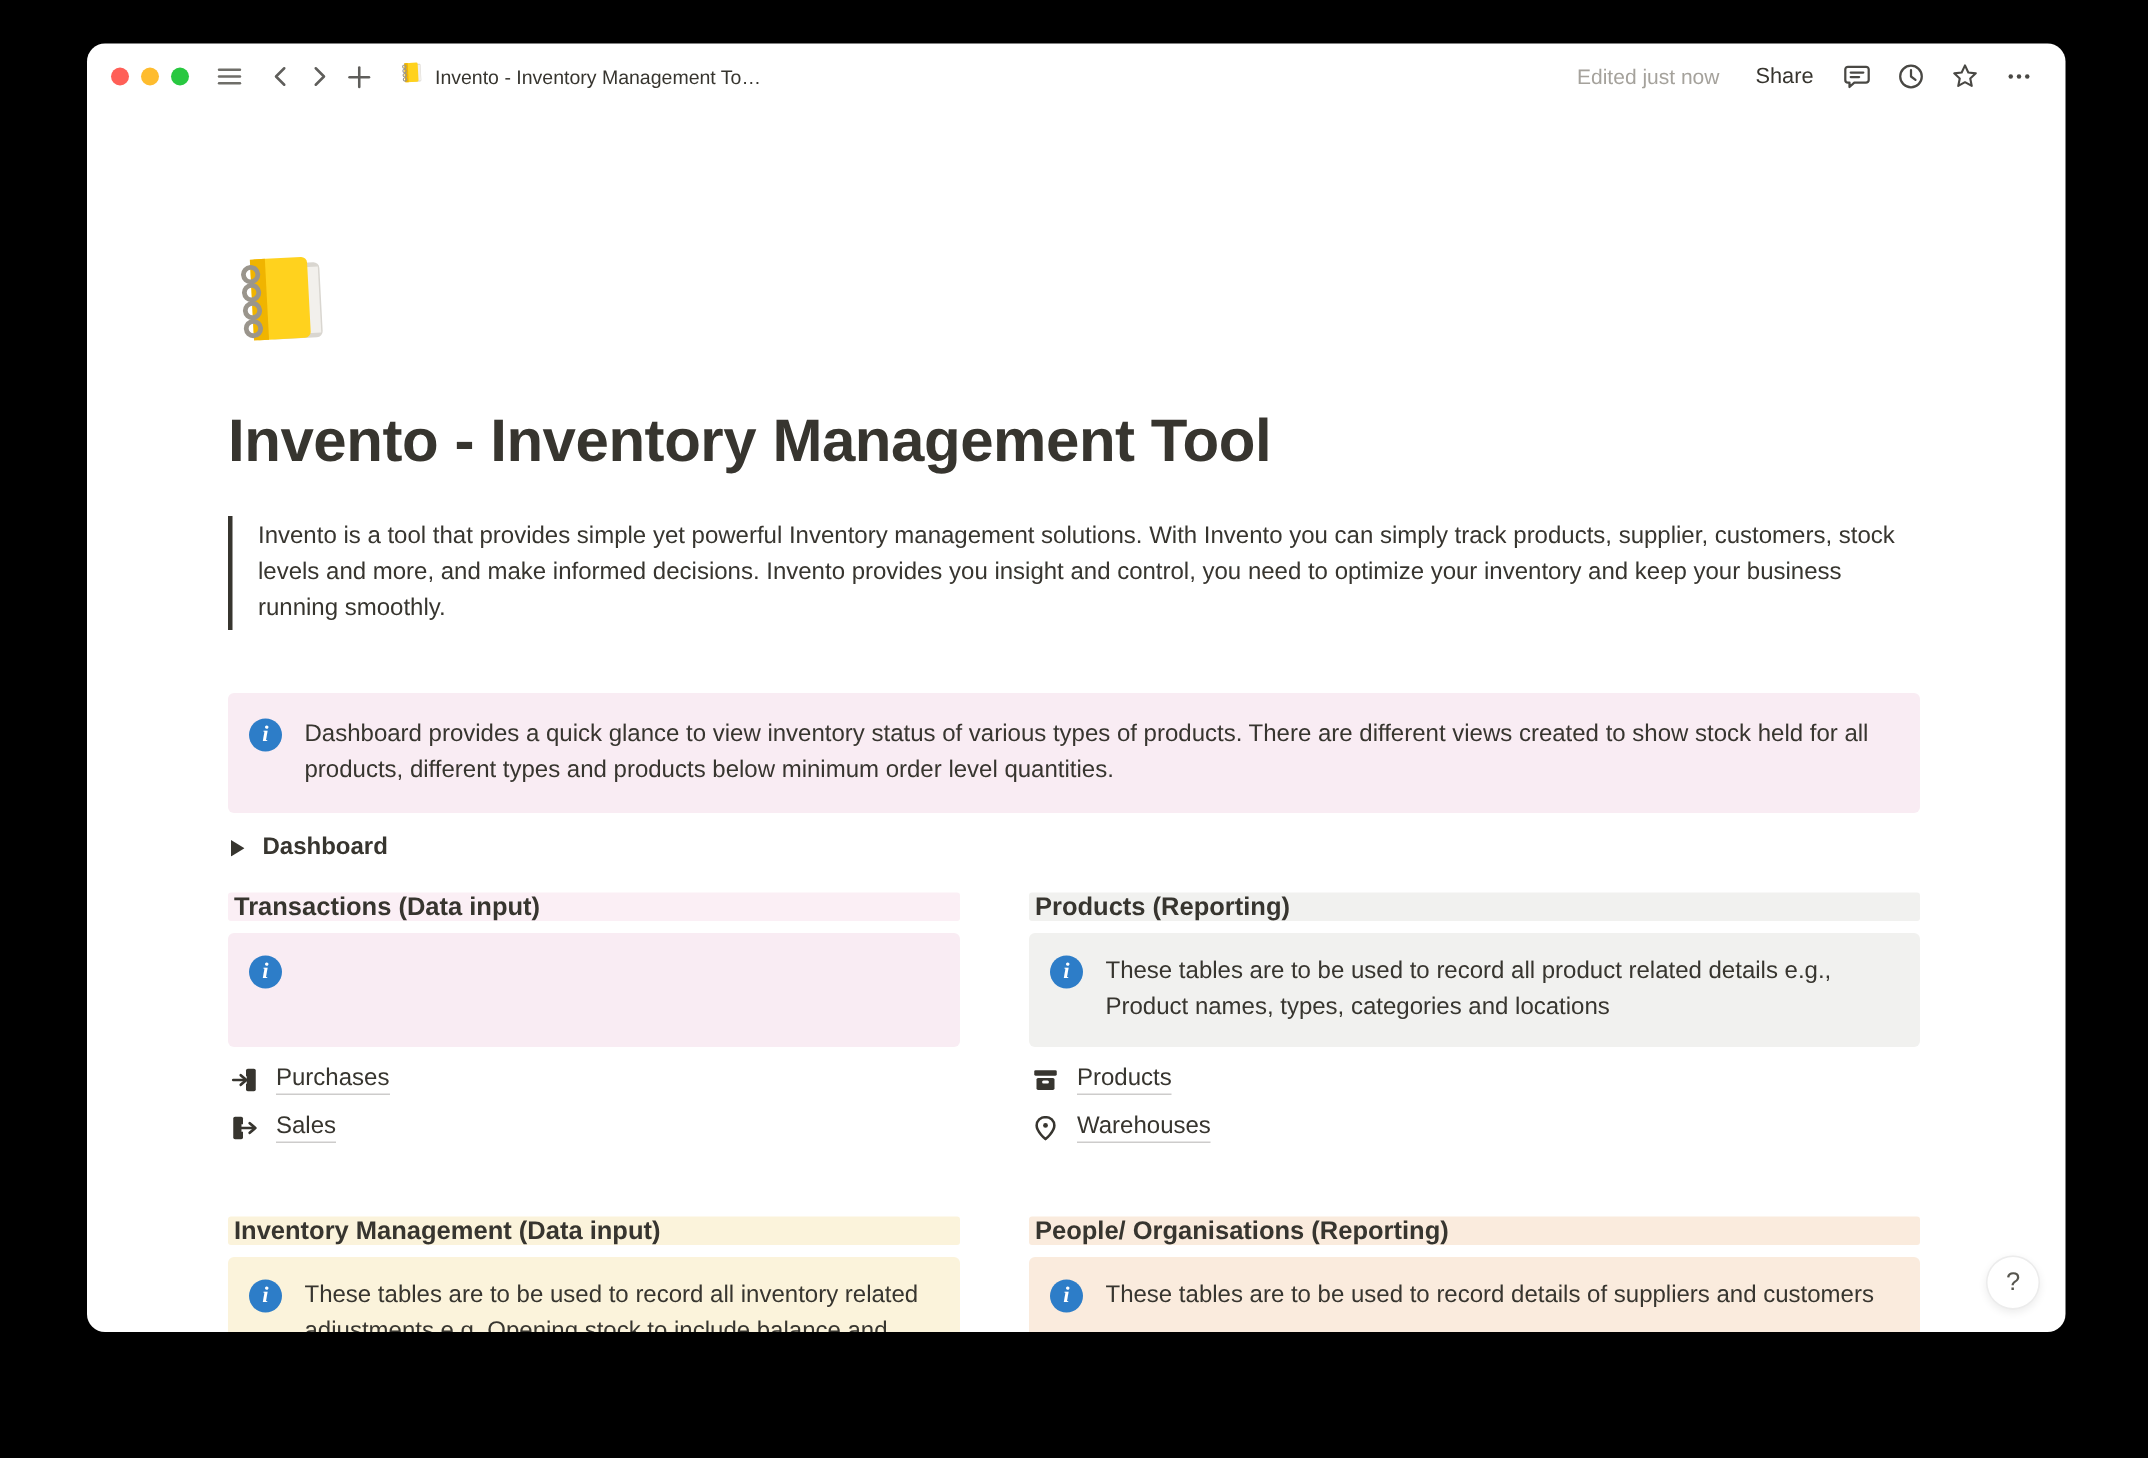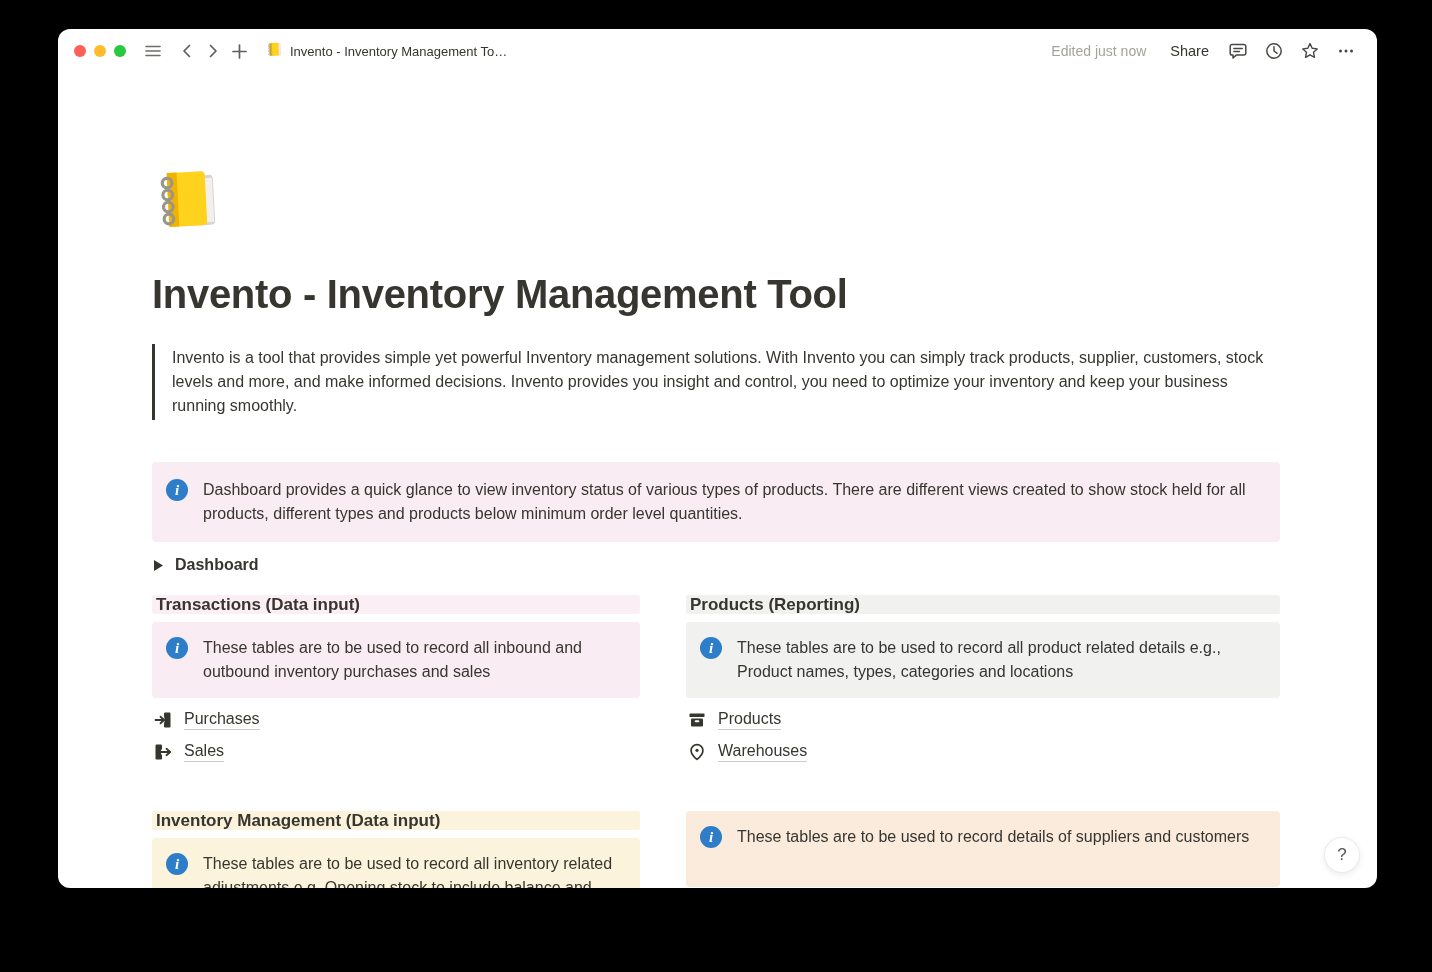--- a/index.html
+++ b/index.html
@@ -247,21 +247,20 @@
       </span>
       <span class="toggle-label">Dashboard</span>
     </div>
 
     <div class="columns">
 
       <div class="col">
         <div class="col-heading" style="background-color: rgb(251, 239, 245);">Transactions (Data input)</div>
         <div class="callout col-callout" style="background-color: rgb(249, 236, 243);">
           <span class="info-icon" style="background-color: rgb(45, 125, 200);">i</span>
-          <span>These tables are to be used to record all inbound and outbound inventory purchases and sales</span>
         </div>
         <div class="links">
           <div class="link-row">
             <span class="link-icon">
               <svg width="18" height="18" viewBox="0 0 18 18">
                   <rect x="10" y="1.5" width="6.5" height="15" rx="1.2" fill="#37352f"></rect>
                   <g>
                     <line x1="1.5" y1="9" x2="10.5" y2="9" stroke="#fff" stroke-width="5"></line>
                     <line x1="1.5" y1="9" x2="9.5" y2="9" stroke="#37352f" stroke-width="1.8" stroke-linecap="round"></line>
                     <path d="M6.5 5.8 L10.2 9 L6.5 12.2" fill="none" stroke="#37352f" stroke-width="1.8" stroke-linecap="round" stroke-linejoin="round"></path>
@@ -317,20 +316,21 @@
 
       <div class="col">
         <div class="col-heading" style="background-color: rgb(251, 243, 219);">Inventory Management (Data input)</div>
         <div class="callout col-callout" style="background-color: rgb(251, 243, 219);">
           <span class="info-icon" style="background-color: rgb(45, 125, 200);">i</span>
           <span>These tables are to be used to record all inventory related adjustments e.g. Opening stock to include balance and stock levels</span>
         </div>
       </div>
 
       <div class="col">
+        <div class="col-heading" style="background-color: rgb(250, 235, 221);">People/ Organisations (Reporting)</div>
         <div class="callout col-callout" style="background-color: rgb(250, 235, 221);">
           <span class="info-icon" style="background-color: rgb(45, 125, 200);">i</span>
           <span>These tables are to be used to record details of suppliers and customers</span>
         </div>
       </div>
 
     </div>
   </div>
 
   <div class="help-btn">?</div>

